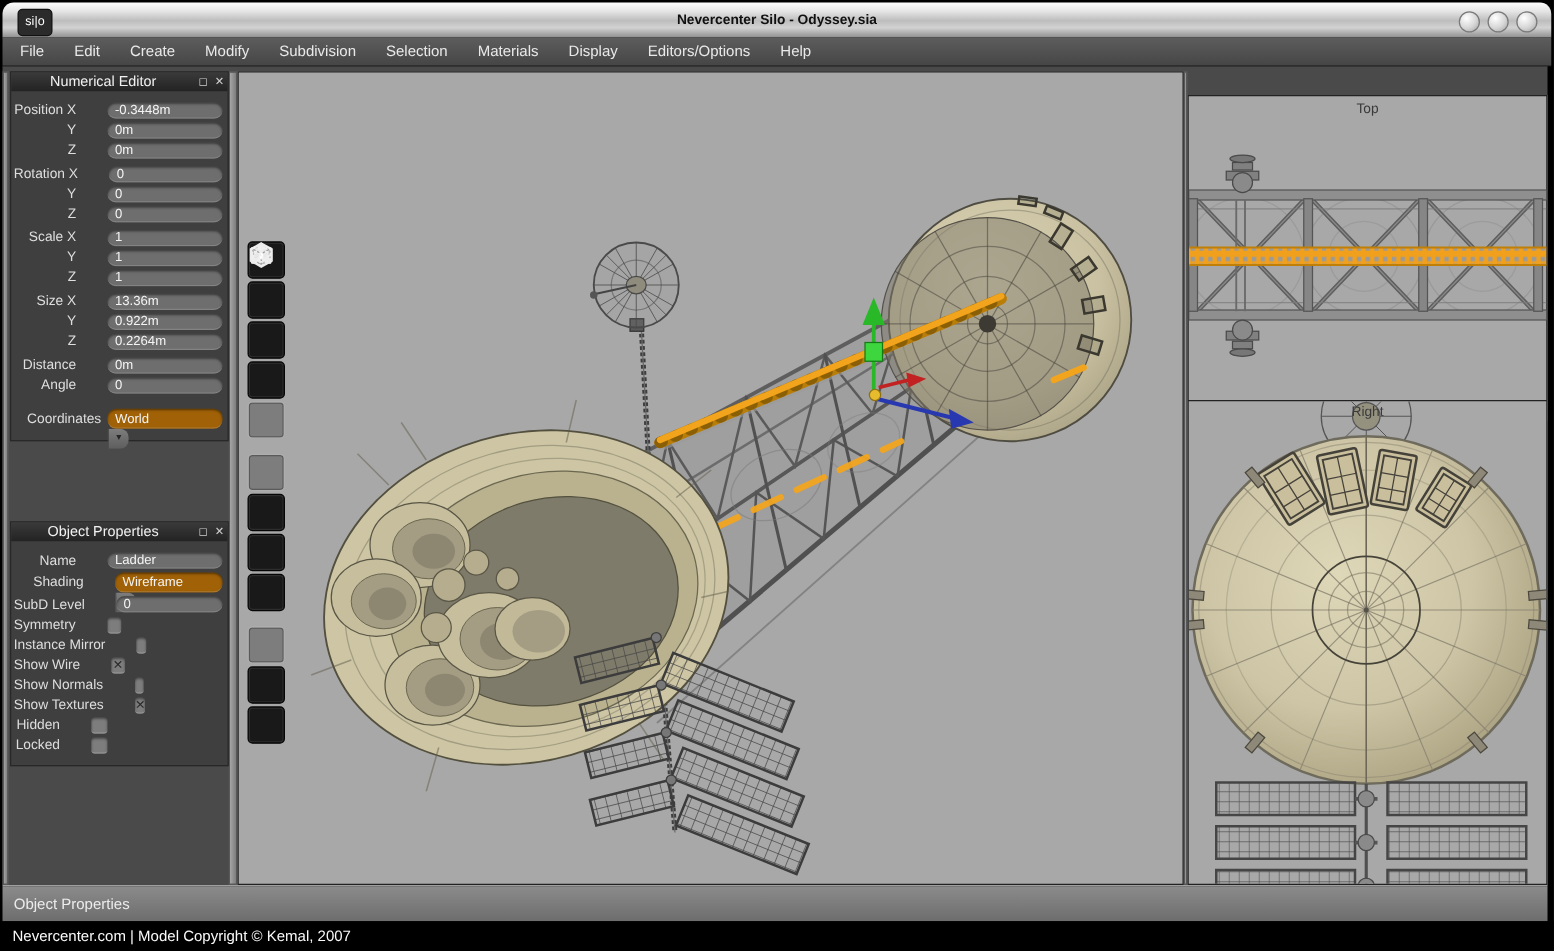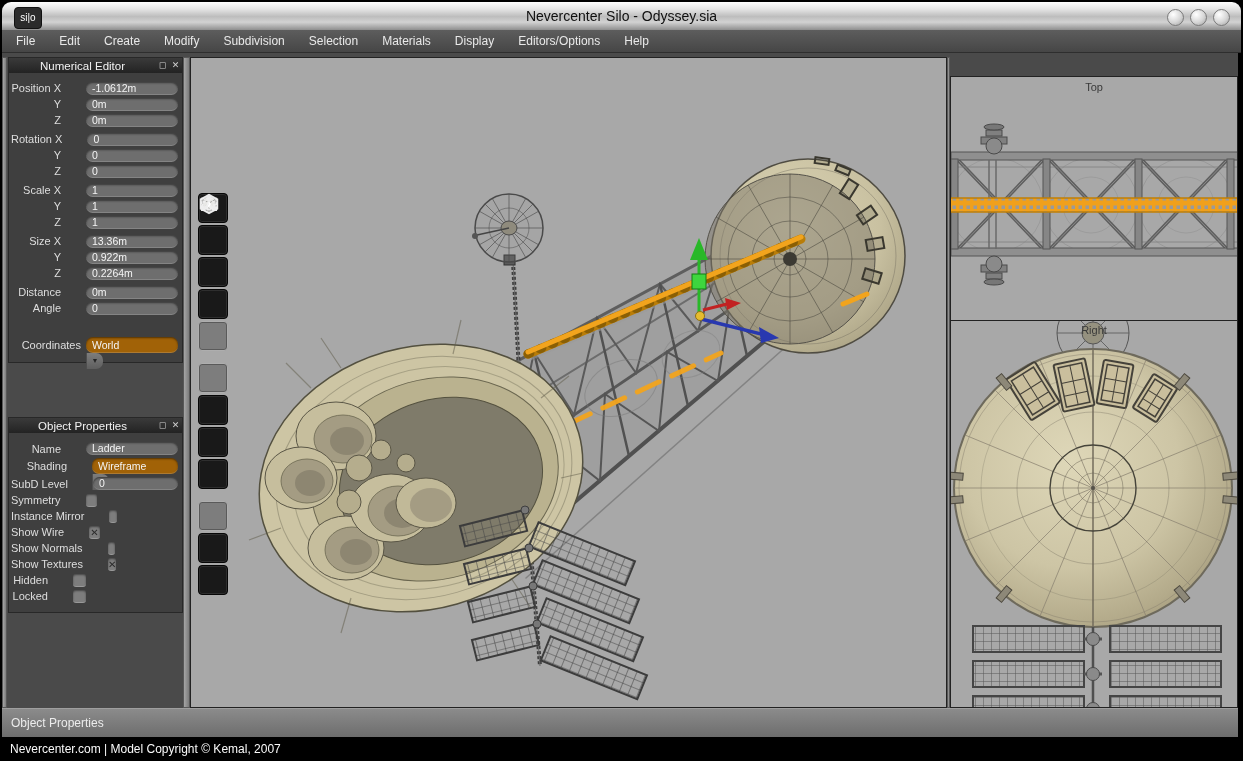--- a/index.html
+++ b/index.html
@@ -3,21 +3,21 @@
 <meta charset="utf-8">
 <style>
   html,body{margin:0;padding:0;width:1243px;height:761px;background:#000;overflow:hidden;
     font-family:"Liberation Sans","DejaVu Sans",sans-serif;}
   .abs{position:absolute;}
   
   #titlebar{left:2px;top:2px;width:1239px;height:28px;border-radius:9px 9px 0 0;
     background:linear-gradient(#fdfdfd,#e5e5e5 25%,#bdbdbd 52%,#d2d2d2 72%,#8f8f8f 100%);}
   #logo{left:12px;top:5px;width:26px;height:20px;background:#2b2b2b;border-radius:4px;color:#fff;
     font-size:10px;text-align:center;line-height:20px;border:1px solid #111;}
-  #title{left:0;top:0;width:100%;text-align:center;line-height:29px;font-weight:normal;font-size:14px;color:#101010;}
+  #title{left:0;top:0;width:100%;text-align:center;line-height:29px;font-weight:bold;font-size:11px;color:#101010;}
   #win-controls{right:11px;top:7px;display:flex;gap:6px;}
   .wbtn{width:15px;height:15px;border-radius:50%;border:1px solid #7a7a7a;
     background:radial-gradient(circle at 35% 30%,#ffffff,#d6d6d6 55%,#a0a0a0 100%);}
   #menubar{left:2px;top:30px;width:1239px;height:23px;background:linear-gradient(#5d5d5d,#464646);
     display:flex;align-items:center;padding-left:2px;box-sizing:border-box;border-bottom:1px solid #2e2e2e;}
   .menu-item{padding:12px 12px;font-size:12px;color:#e9e9e9;line-height:23px;}
   #workspace{left:2px;top:53px;width:1236px;height:655px;background:#4a4a4a;}
   .vstrip{top:57px;height:651px;background:linear-gradient(90deg,#a5a5a5,#7c7c7c);border:1px solid #585858;box-sizing:border-box;}
   
   .panel{left:8px;width:175px;background:#3f3f3f;border:1px solid #282828;box-sizing:border-box;}
@@ -29,21 +29,21 @@
   .ne-row,.op-row{display:flex;align-items:center;height:16px;gap:20px;}
   .gs{margin-top:3px;}
   .flabel{flex:1;text-align:right;margin-right:5px;font-size:11px;color:#dedede;white-space:nowrap;}
   .field{width:86px;height:13px;background:#6e6e6e;border-radius:7px;font-size:10.5px;color:#f4f4f4;
     padding-left:6px;line-height:13px;box-shadow:inset 0 1px 2px rgba(0,0,0,.5),inset 0 -1px 0 rgba(255,255,255,.18);overflow:hidden;}
   .dropdown{width:92px;height:16px;background:#a16207;border-radius:7px;display:flex;
     box-shadow:inset 0 1px 2px rgba(0,0,0,.5),inset 0 -1px 0 rgba(255,255,255,.18);flex-direction:column;}
   .dd-text{flex:1;font-size:10.5px;color:#f4f4f4;padding-left:6px;line-height:16px;}
   .dd-arrow{width:16px;border-left:1px solid #4e4e4e;font-size:7px;line-height:16px;text-align:center;
     color:#262626;background:linear-gradient(#7d7d7d,#5e5e5e);border-radius:0 7px 7px 0;}
-  .coords-row{display:flex;align-items:center;height:18px;margin-top:20px;}
+  .coords-row{display:flex;align-items:center;height:18px;margin-top:10px;}
   .checkbox{width:13px;height:13px;background:#7d7d7d;border-radius:3px;font-size:10px;line-height:13px;
     text-align:center;color:#2c2c2c;font-weight:bold;
     box-shadow:inset 0 1px 2px rgba(0,0,0,.45),inset 0 -1px 0 rgba(255,255,255,.25);}
   .cbspacer{width:72px;}
   
   .viewport{background:var(--vbg,#a8a8a8);border:1px solid #222;box-sizing:border-box;overflow:hidden;}
   #vp-persp{left:190px;top:57px;width:757px;height:651px;}
   #vp-top{left:950px;top:57px;width:288px;height:261px;margin-top:19px;}
   #vp-right{left:950px;top:320px;width:288px;height:388px;}
   .vlabel{left:0;top:4px;width:100%;text-align:center;font-size:11px;color:#3a3a3a;z-index:3;}
@@ -98,21 +98,21 @@
 <div class="panel abs" style="top:57px;">
   <div class="phead">
     <span class="ptitle">Numerical Editor</span>
     <span class="picon">◻</span>
     <span class="picon">✕</span>
   </div>
   <div class="pbody">
     <div id="ne-fields">
         <div class="ne-row">
           <span class="flabel">Position X</span>
-          <div class="field">-1.0612m</div>
+          <div class="field">-0.3448m</div>
         </div>
         <div class="ne-row">
           <span class="flabel">Y</span>
           <div class="field">0m</div>
         </div>
         <div class="ne-row">
           <span class="flabel">Z</span>
           <div class="field">0m</div>
         </div>
         <div class="ne-row gs">

